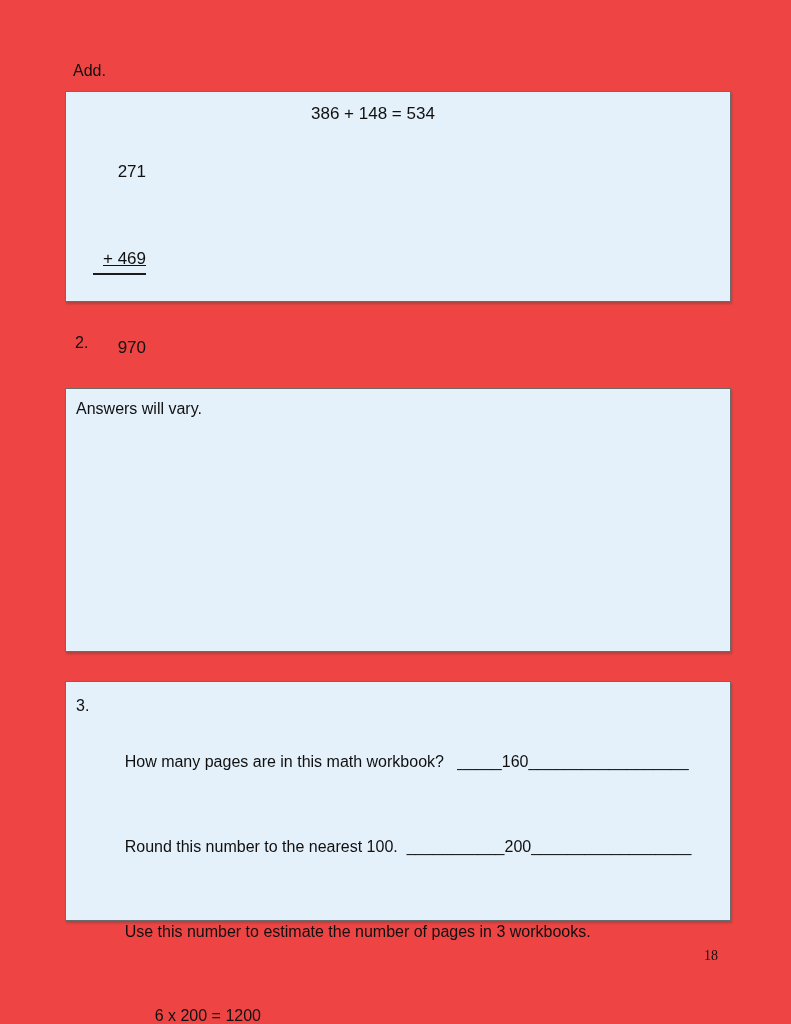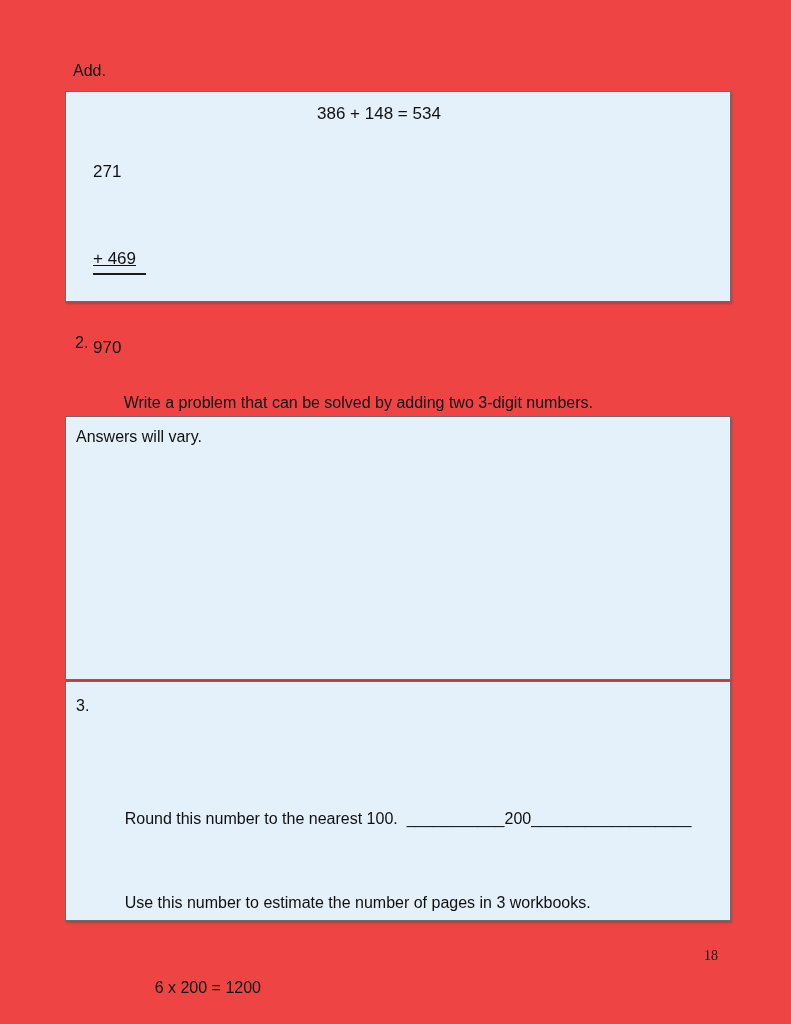--- a/index.html
+++ b/index.html
@@ -18,46 +18,46 @@
   .answer-box {
     position: absolute;
     left: 65px;
     width: 666px;
     background: #e4f1fa;
     border: 1px solid #6b6b6b;
     box-shadow: 1px 2px 2px rgba(60,60,60,0.35);
     box-sizing: border-box;
   }
   #box1 { top: 91px;  height: 211px; }
-  #box2 { top: 388px; height: 264px; margin-top: 28px; }
+  #box2 { top: 388px; height: 264px; }
   #box3 { top: 681px; height: 240px; }
 
   .add-label {
     position: absolute;
     left: 73px;
     top: 60px;
     font-size: 16px;
     line-height: 22px;
   }
 
   
   .stack {
     position: absolute;
     top: 7px;
     font-size: 17px;
     line-height: 29px;
-    text-align: left;
+    text-align: right;
     white-space: pre;
   }
   .stack-left  { left: 27px;  width: 53px; }
   .stack-right { left: 546px; width: 50px; }
   .stack .addend-line { border-bottom: 2px solid #1c1c1c; text-decoration: underline; }
   .equation {
     position: absolute;
-    left: 251px;
+    left: 245px;
     top: 7px;
     font-size: 17px;
     line-height: 29px;
     white-space: pre;
   }
 
   
   .q2 {
     position: absolute;
     left: 75px;
@@ -122,20 +122,21 @@
     </div>
   </div>
 
   <div class="answer-box" id="box2">
     <div class="box-answer-text">Answers will vary.</div>
   </div>
 
   <div class="answer-box" id="box3">
     <div class="q3-line">
       <span class="qnum">3.</span>
+      <span>How many pages are in this math workbook?   _____160__________________</span>
     </div>
     <div class="q3-line">
       <span>Round this number to the nearest 100.  ___________200__________________</span>
     </div>
     <div class="q3-line">
       <span>Use this number to estimate the number of pages in 3 workbooks.</span>
     </div>
     <div class="q3-line deep">
       <span>6 x 200 = 1200</span>
     </div>

